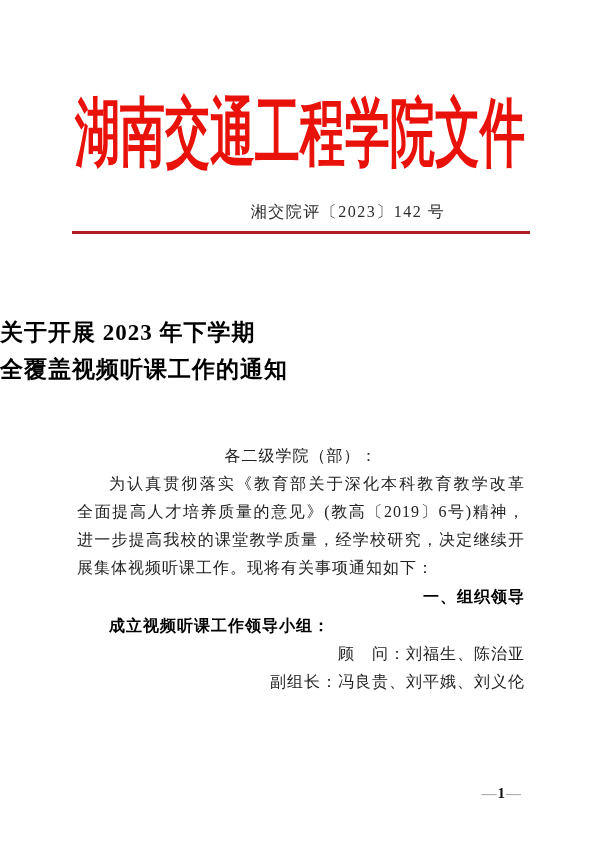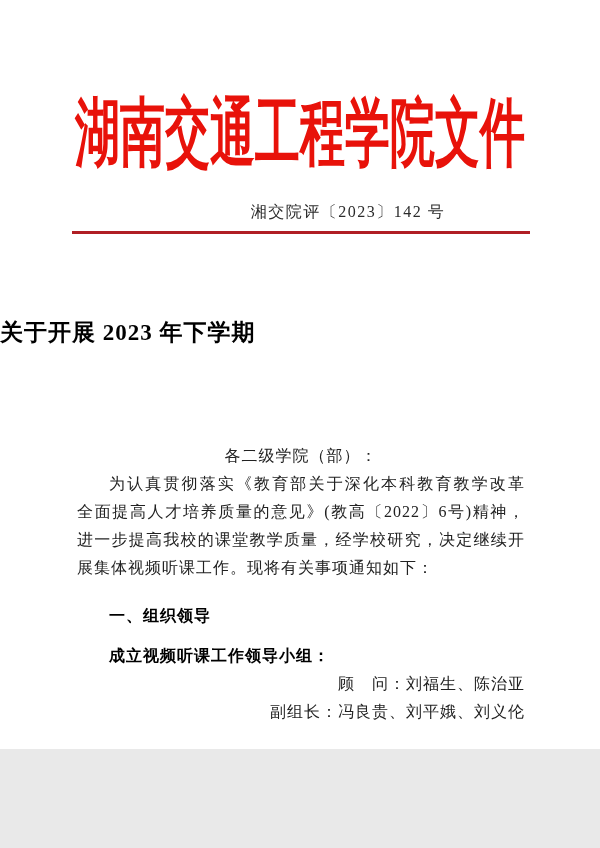--- a/index.html
+++ b/index.html
@@ -1,20 +1,20 @@
 <!DOCTYPE html>
 <html><head>
 <meta charset="utf-8">
 <style>
   * { margin: 0; padding: 0; box-sizing: border-box; }
   html, body { background: #e9e9e9; }
   .page {
     position: relative;
     width: 600px;
-    height: 749px;
+    height: 848px;
     margin: 0 auto;
     background: #ffffff;
     font-family: "Liberation Serif", serif;
     color: #1a1a1a;
     overflow: hidden;
   }
   
   .org-title-wrap {
     position: absolute;
     top: 110px;
@@ -74,30 +74,30 @@
     width: 448px;
     font-size: 16px;
     line-height: 28px;
     text-align: justify;
     letter-spacing: 1px;
     color: #222222;
   }
   .salutation { text-align: center; }
   .paragraph { text-indent: 2em; }
   .section-heading {
-    margin-top: 20px;
+    margin-top: 1px;
     padding-left: 2em;
     font-family: "Liberation Sans", sans-serif;
     font-weight: bold;
     font-size: 16px;
     color: #000000;
-    text-align: left;
+    text-align: right;
   }
   .section-subheading {
-    margin-top: 12px;
+    margin-top: 1px;
     padding-left: 2em;
     font-weight: bold;
     color: #000000;
     text-align: left;
   }
   .member-row {
     padding-left: 2em;
     text-align: right;
   }
   
@@ -120,26 +120,27 @@
   <div class="org-title-wrap">
     <span class="org-title">湖南交通工程学院文件</span>
   </div>
 
   <div class="doc-number">湘交院评〔2023〕142 号</div>
 
   <div class="red-line"></div>
 
   <div class="doc-title">
     <div>关于开展 2023 年下学期</div>
+    <div>全覆盖视频听课工作的通知</div>
   </div>
 
   <div class="body-text">
     <div class="salutation">各二级学院（部）：</div>
 
-    <div class="paragraph">为认真贯彻落实《教育部关于深化本科教育教学改革　全面提高人才培养质量的意见》(教高〔2022〕6号)精神，进一步提高我校的课堂教学质量，经学校研究，决定继续开展集体视频听课工作。现将有关事项通知如下：</div>
+    <div class="paragraph">为认真贯彻落实《教育部关于深化本科教育教学改革　全面提高人才培养质量的意见》(教高〔2019〕6号)精神，进一步提高我校的课堂教学质量，经学校研究，决定继续开展集体视频听课工作。现将有关事项通知如下：</div>
 
     <div class="section-heading">一、组织领导</div>
 
     <div class="section-subheading">成立视频听课工作领导小组：</div>
 
     <div class="member-row">
       <span>顾　问：</span><span>刘福生、陈治亚</span>
     </div>
 
 

